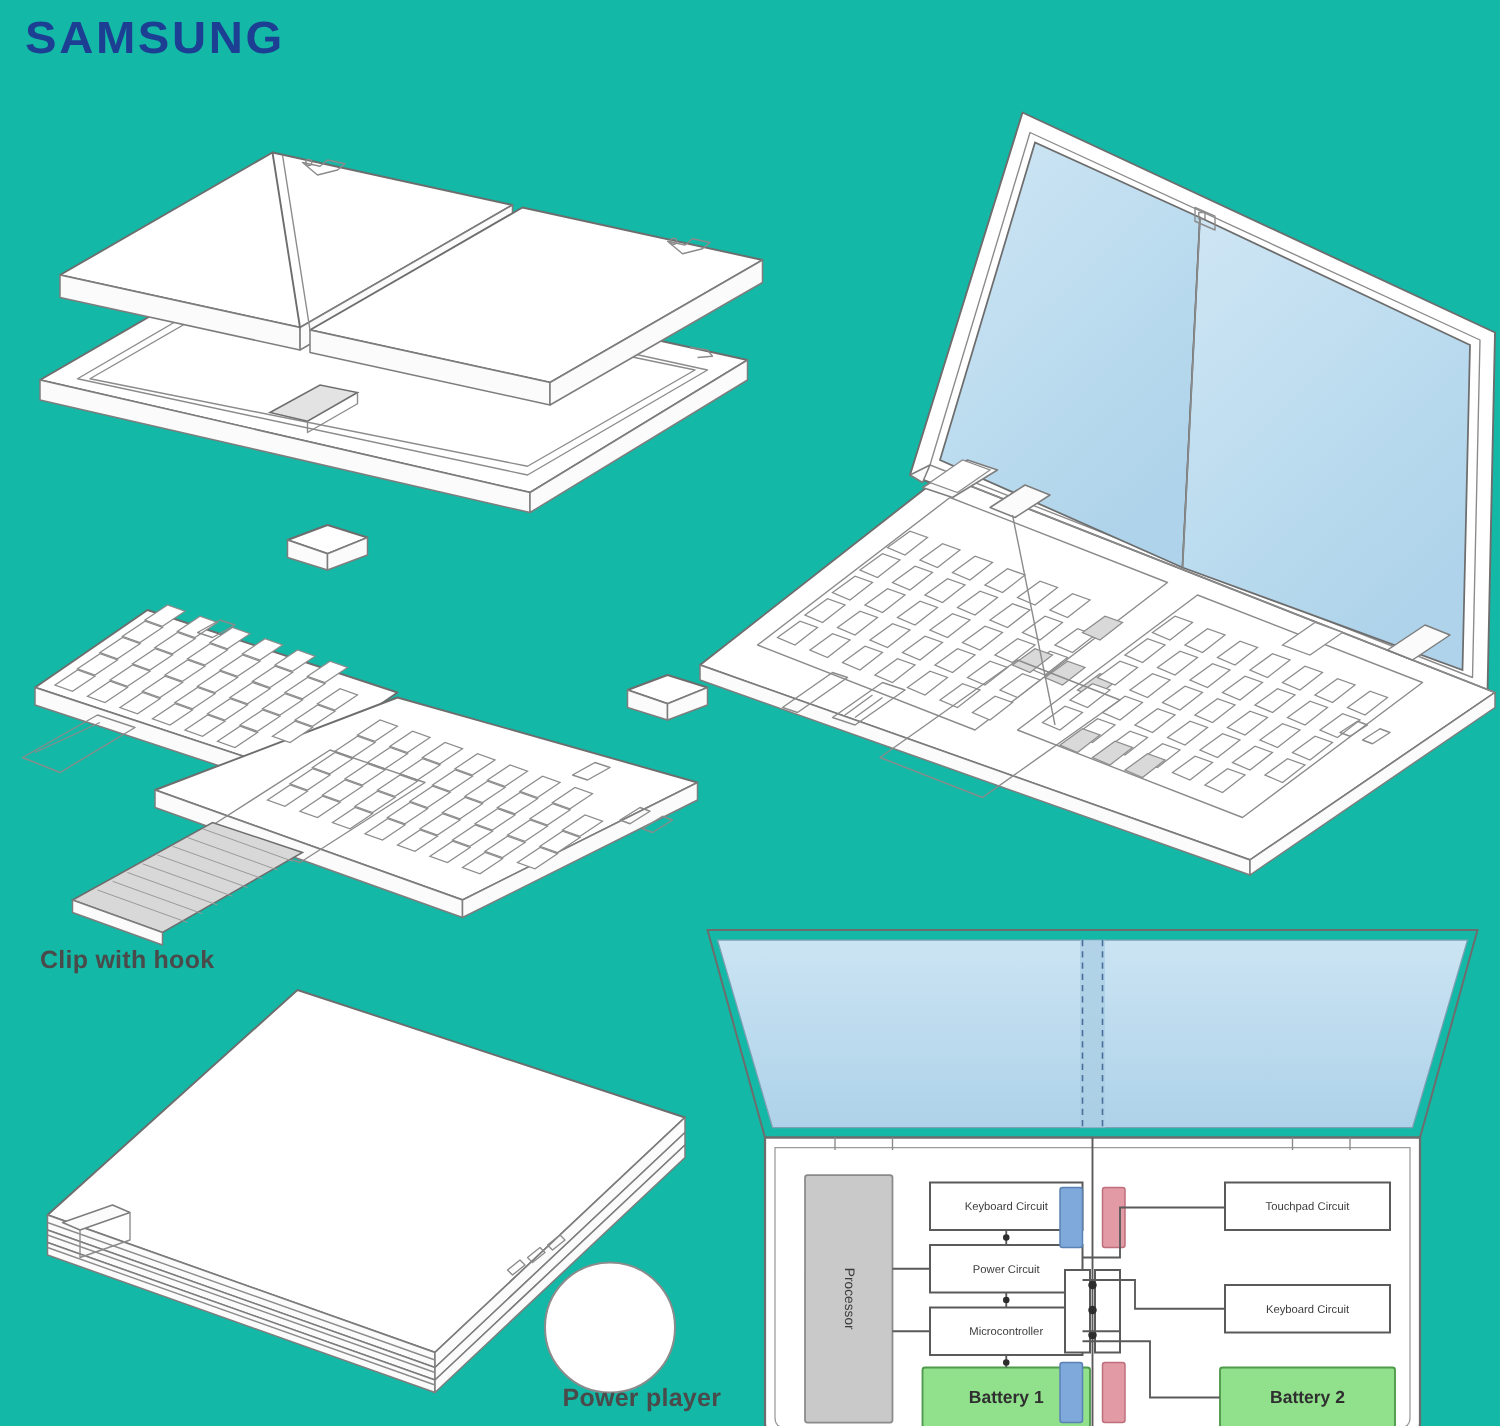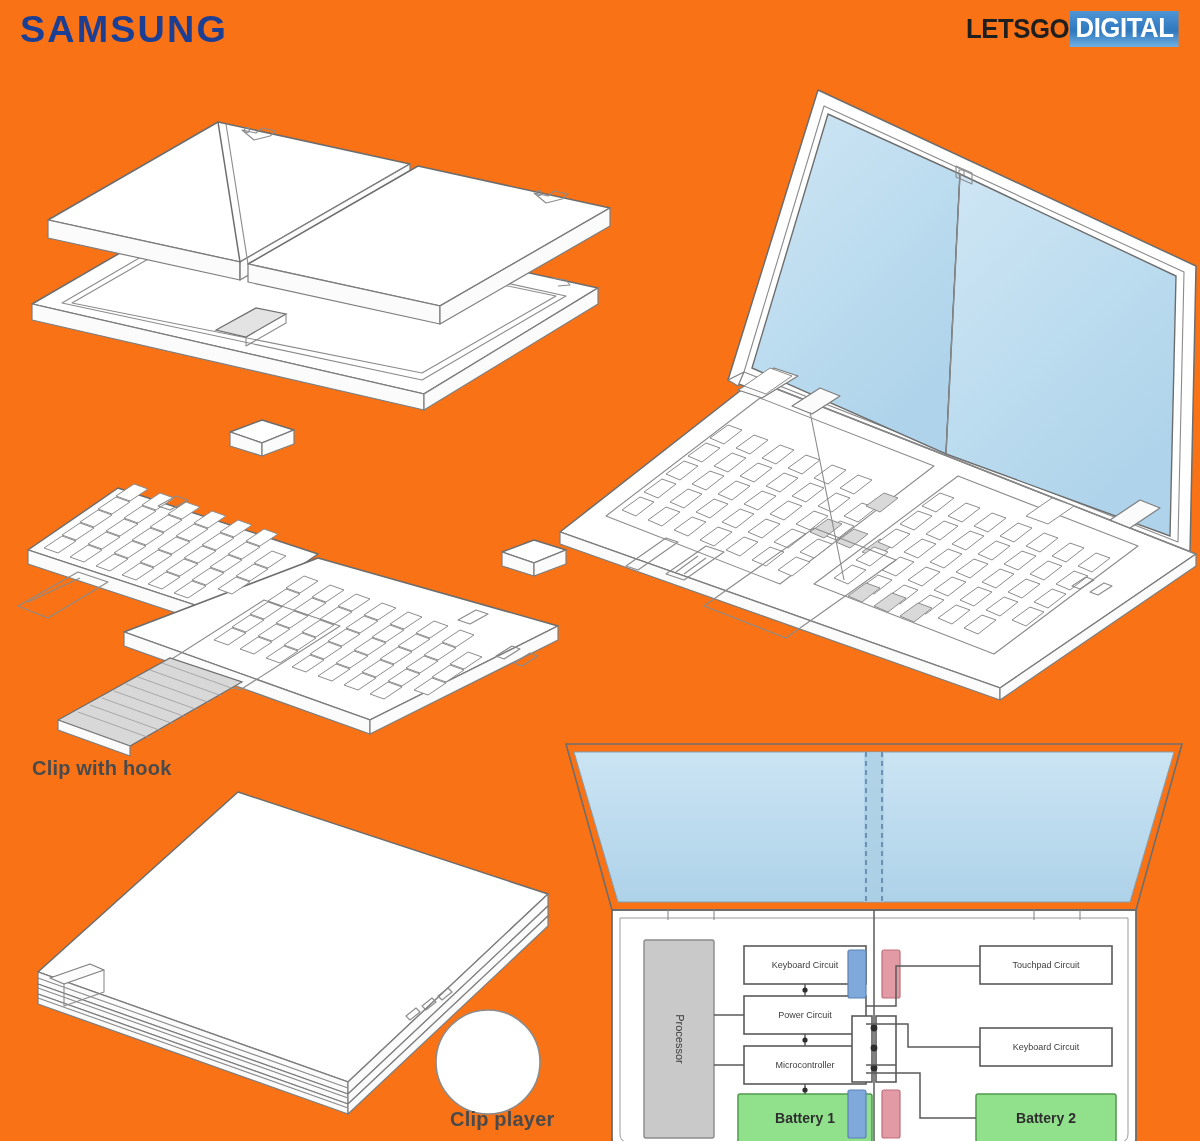--- a/index.html
+++ b/index.html
@@ -3,21 +3,21 @@
 <meta charset="utf-8">
 <style>
   html,body{margin:0;padding:0;background:#ffffff;}
   body{
     width:1200px;height:1141px;
     font-family:"Liberation Sans","DejaVu Sans",sans-serif;
     color:#3a3a3a;
     overflow:hidden;
     position:relative;
   }
-  #page{position:relative;width:1200px;height:1141px;background:#f97316;}
+  #page{position:relative;width:1200px;height:1141px;background:#14b8a6;}
 
   
   .header{position:absolute;left:0;top:0;width:1200px;height:62px;}
   .samsung-logo{
     position:absolute;left:20px;top:9px;
     font-size:36px;font-weight:bold;letter-spacing:2px;
     font-family:"Liberation Sans","DejaVu Sans",sans-serif;
     color:#1c3f94;
     font-stretch:condensed;
     transform:scaleX(1.05);transform-origin:left center;
@@ -86,24 +86,20 @@
     dominant-baseline:middle;
   }
 </style>
 </head>
 <body>
 
 <div id="page">
 
   <div class="header">
     <div class="samsung-logo">SAMSUNG</div>
-    <div class="lgd">
-      <span class="lgd-a">LETSGO</span>
-      <span class="lgd-b">DIGITAL</span>
-    </div>
   </div>
 
   <svg width="0" height="0" style="position:absolute">
     <defs>
       <linearGradient id="scrGrad" x1="0" y1="0" x2="0.6" y2="1">
         <stop offset="0%" stop-color="#cfe6f4"></stop>
         <stop offset="55%" stop-color="#bcdcef"></stop>
         <stop offset="100%" stop-color="#aed3ea"></stop>
       </linearGradient>
       <linearGradient id="scrGrad2" x1="0" y1="0" x2="0" y2="1">
@@ -485,21 +481,21 @@
         <g clip-path="circle(52px at 460px 280px)">
           <path class="ln-thin" d="M400,300 L510,212 M406,312 L516,224 M414,324 L524,236"></path>
           <path class="ln-thin" d="M438,286 L448,278 L454,284 L444,292 Z"></path>
           <path class="ln-thin" d="M456,272 L466,264 L472,270 L462,278 Z"></path>
           <path class="ln-thin" d="M474,258 L484,250 L490,256 L480,264 Z"></path>
         </g>
       </g>
     </svg>
   </div>
 
-  <div class="caption" style="left:450px;top:1108px;">Clip player</div>
+  <div class="caption" style="left:450px;top:1108px;">Power player</div>
 
   <div class="fig" style="left:548px;top:728px;">
     <svg width="652" height="428" viewBox="0 0 652 428">
 
       <g>
         <path d="M18,16 L634,16 L588,182 L64,182 Z" fill="none" stroke="#6d6d6d" stroke-width="1.6"></path>
         <path d="M26,24 L626,24 L582,174 L70,174 Z" fill="url(#scrGrad2)" stroke="#7f9fb3" stroke-width="1"></path>
 
         <rect x="316" y="24" width="20" height="150" fill="#a9cde3" opacity="0.75"></rect>
         <path class="bd-dash" d="M318,24 L318,176"></path>

